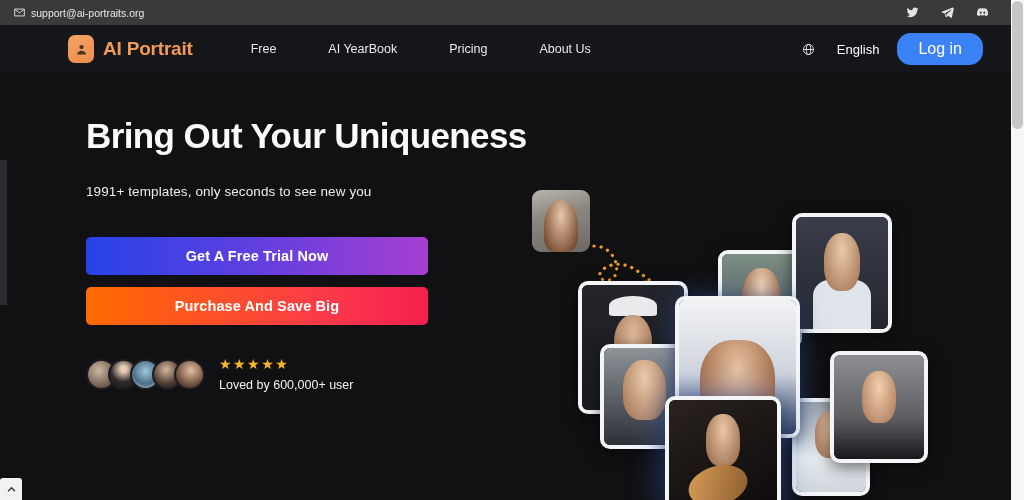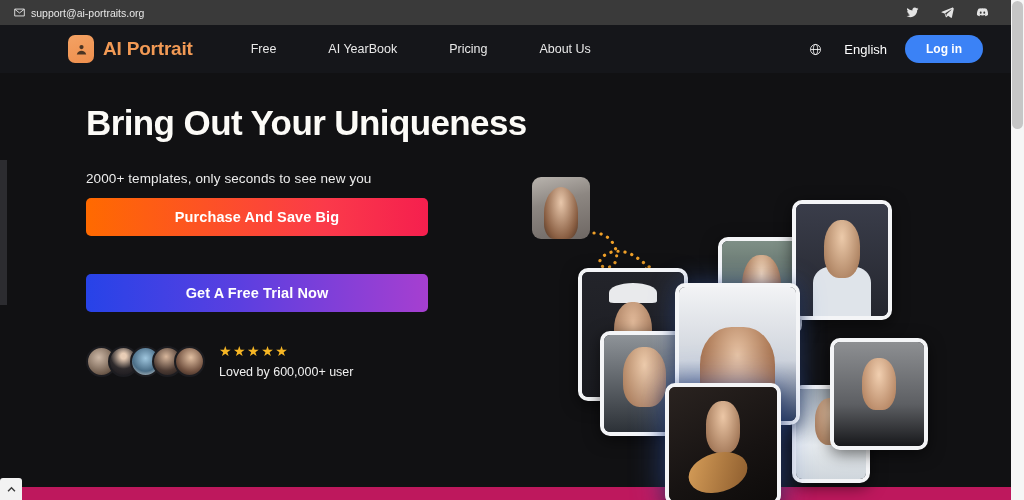--- a/index.html
+++ b/index.html
@@ -39,26 +39,26 @@
   .brand-mark svg { width:15px; height:15px; fill:#4a3423; }
   .brand-name { color:#f29a55; font-size:19px; font-weight:bold; letter-spacing:-0.2px; }
   .nav-links { display:flex; align-items:center; gap:0; margin-left:32px; }
   .nav-link {
     color:#e9e9e9; font-size:12.5px; padding:6px 26px; cursor:pointer; white-space:nowrap;
   }
   .nav-right { margin-left:auto; display:flex; align-items:center; gap:18px; }
   .lang { display:flex; align-items:center; gap:22px; color:#ffffff; font-size:13px; cursor:pointer; }
   .lang svg { width:13px; height:13px; fill:none; stroke:#ffffff; stroke-width:1.5; }
   .login {
-    background:#3b82f6; color:#fff; font-size:12px; font-weight:700;
+    background:#3b82f6; color:#fff; font-size:16px; font-weight:400;
     border:none; border-radius:14px; padding:7px 21px; cursor:pointer;
   }
 
   
-  .hero { position:absolute; top:60px; left:0; width:1011px; height:427px; background:#111113; }
+  .hero { position:absolute; top:73px; left:0; width:1011px; height:427px; background:#111113; }
   .hero-left { position:absolute; left:86px; top:42px; width:470px; }
   .headline {
     color:#fcfbf7; font-size:35px; font-weight:bold; line-height:1.18; letter-spacing:-0.6px;
   }
   .subhead { color:#ececec; font-size:13.5px; margin-top:28px; letter-spacing:0.1px; }
   .cta { display:block; width:342px; height:38px; border:none; border-radius:5px;
          color:#fff; font-size:14.5px; font-weight:bold; cursor:pointer; letter-spacing:0.1px; }
   .cta-primary { margin-top:38px; background:linear-gradient(90deg,#2743e8 0%,#5b3fe0 45%,#a63fd0 100%); }
   .cta-secondary { margin-top:12px; background:linear-gradient(90deg,#ff6a00 0%,#fb3a4a 70%,#f51f4e 100%); }
 
@@ -206,23 +206,23 @@
       <button class="login">Log in</button>
     </div>
   </div>
 
   <div class="hero">
 
     <div class="hero-left">
       <h1 class="headline">
         <span>Bring Out Your Uniqueness</span><br>
       </h1>
-      <p class="subhead">2000+ templates, only seconds to see new you</p>
+      <p class="subhead">1991+ templates, only seconds to see new you</p>
+      <button class="cta cta-primary">Get A Free Trial Now</button>
       <button class="cta cta-secondary">Purchase And Save Big</button>
-      <button class="cta cta-primary">Get A Free Trial Now</button>
 
       <div class="proof">
         <div class="avatars">
           <span class="av av1"></span>
           <span class="av av2"></span>
           <span class="av av3"></span>
           <span class="av av4"></span>
           <span class="av av5"></span>
         </div>
         <div>

